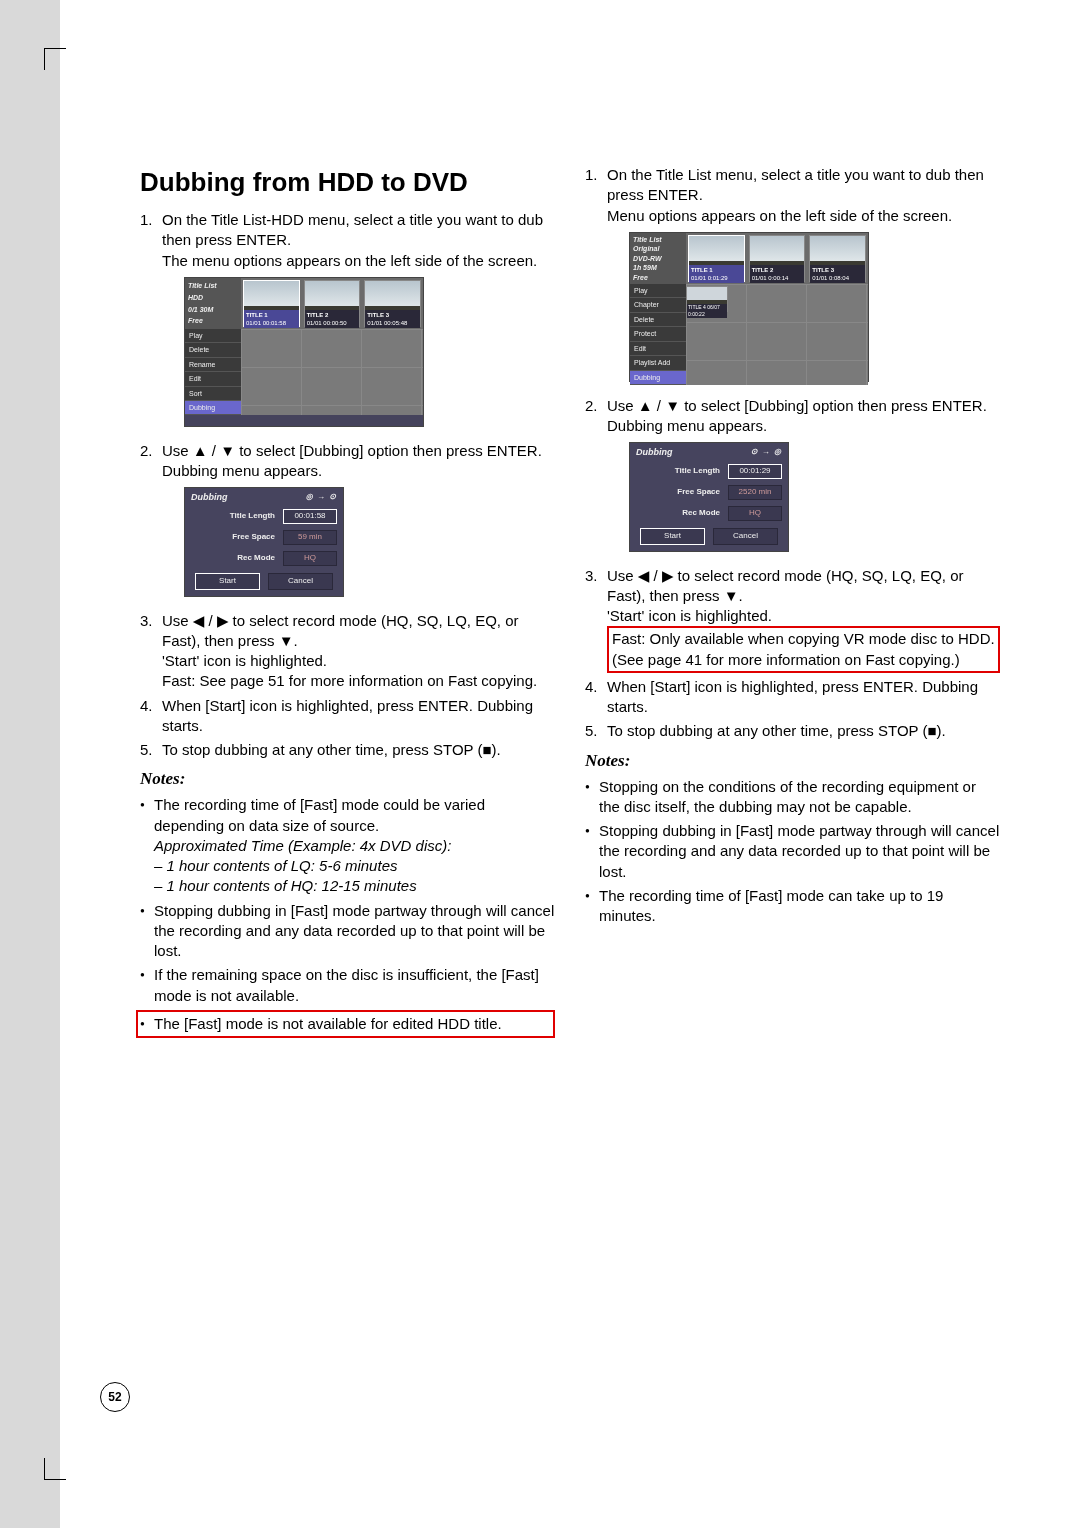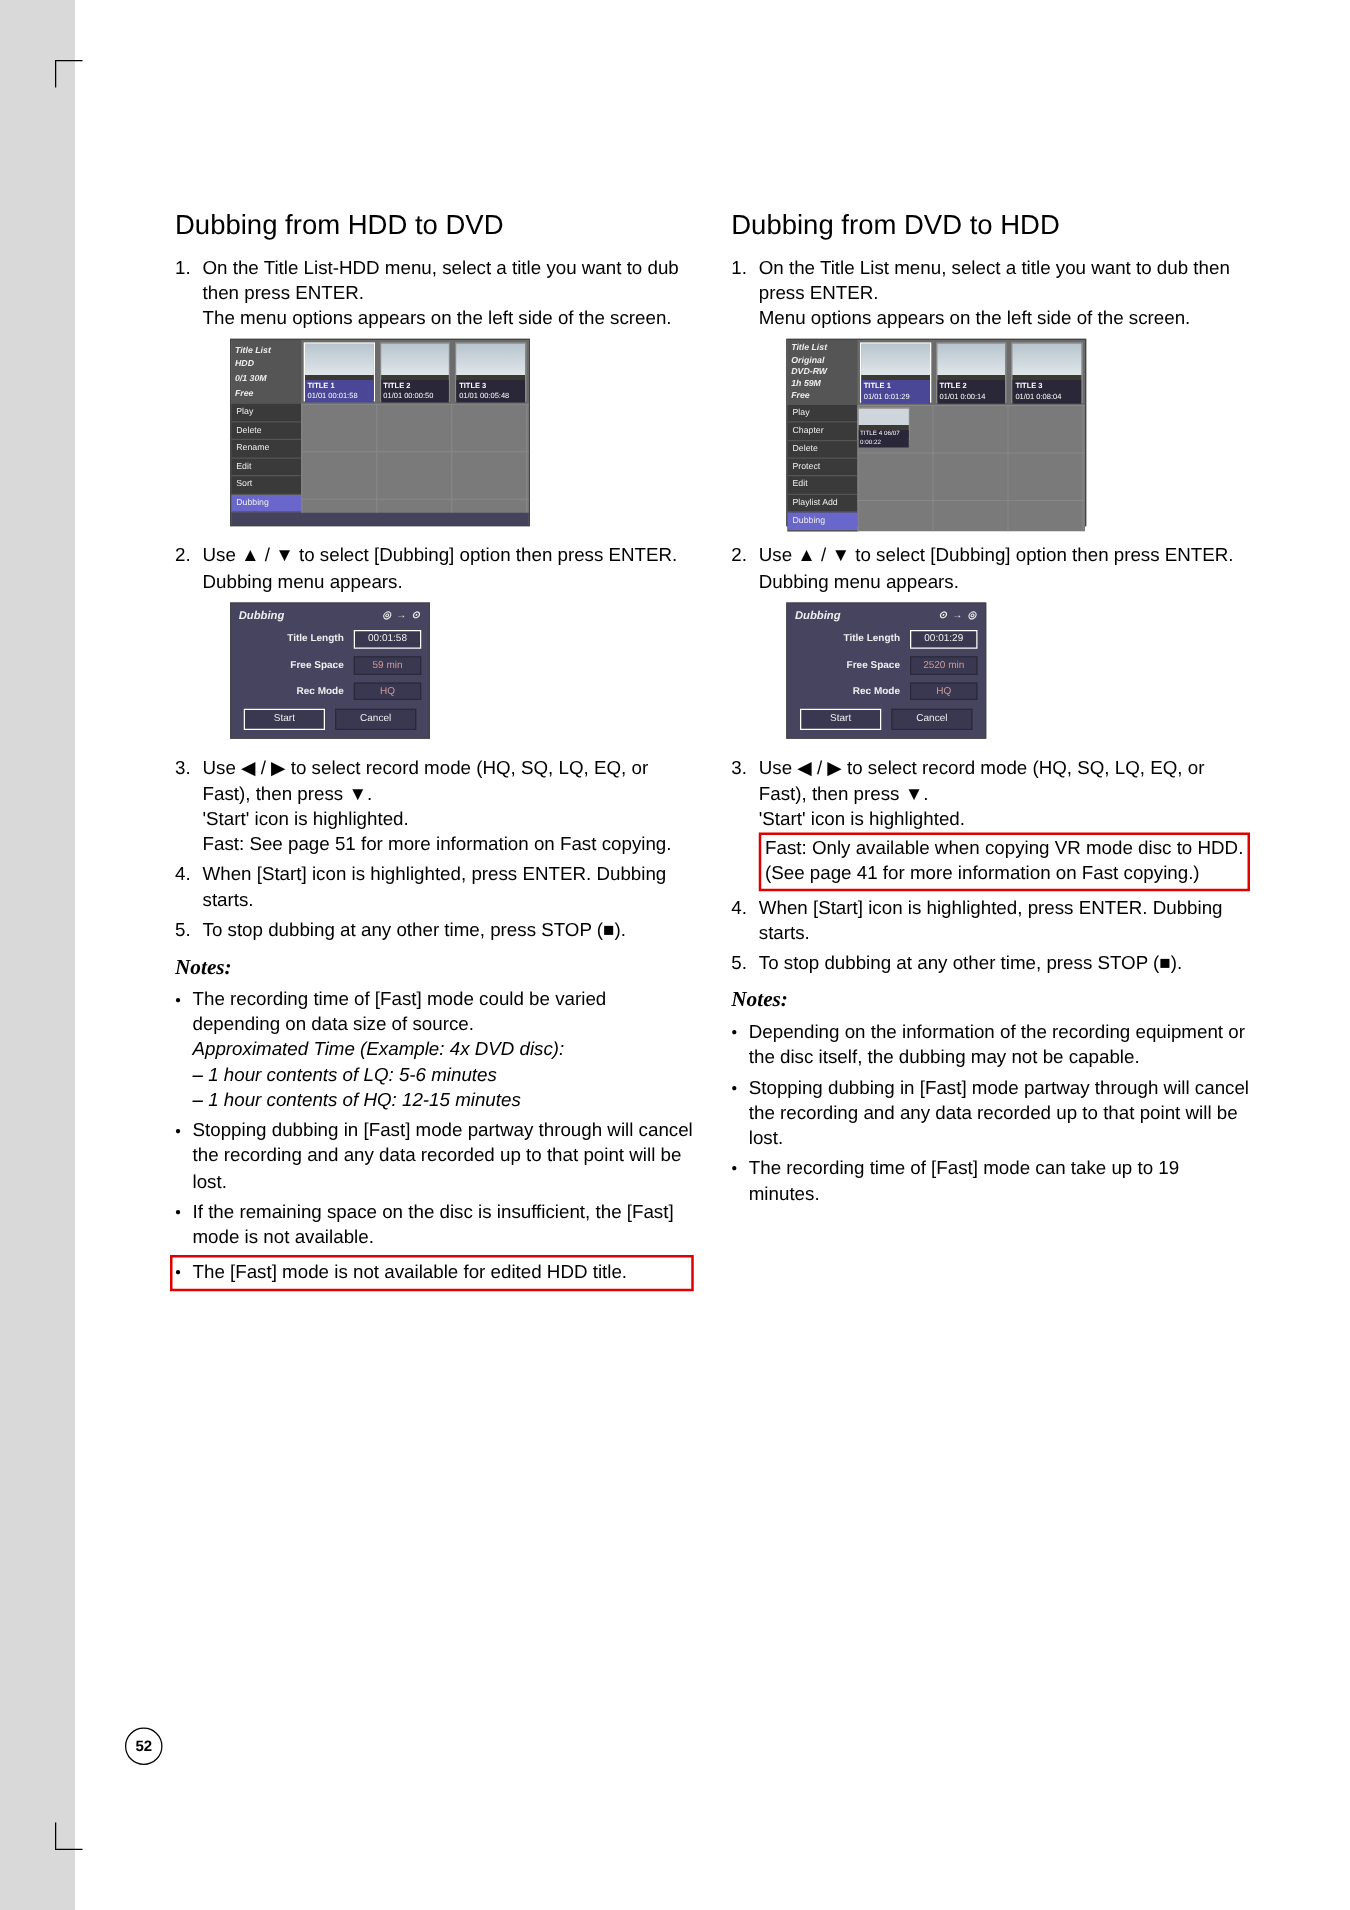--- a/index.html
+++ b/index.html
@@ -34,22 +34,22 @@
     border-bottom: 1px solid #000;
   }
   .content {
     position: absolute;
     left: 140px; right: 80px; top: 165px; bottom: 120px;
     display: flex;
     gap: 30px;
   }
   .col { flex: 1 1 0; }
   h2 {
-    font-size: 22px;
-    font-weight: normal;
+    font-size: 26px;
+    font-weight: bold;
     margin-bottom: 10px;
   }
   ol { list-style: none; padding: 0; }
   ol > li { display: flex; margin-bottom: 4px; }
   ol > li > .num { width: 22px; flex-shrink: 0; }
   ol > li > .body { flex: 1; }
   .screenshot {
     margin: 6px 0 10px 22px;
   }
   .fig {
@@ -284,21 +284,20 @@
       <li>
           <div>If the remaining space on the disc is insufficient, the [Fast] mode is not available.</div>
         </li>
       <li class="callout">
         <div>The [Fast] mode is not available for edited HDD title.</div>
       </li>
     </ul>
   </div>
 
   <div class="col">
-    <h2>Dubbing from DVD to HDD</h2>
 
     <ol>
       <li>
           <span class="num">1.</span>
         <div class="body">
           <span>On the Title List menu, select a title you want to dub then press ENTER.</span><br>
           <span>Menu options appears on the left side of the screen.</span>
           <div class="screenshot">
             <div class="fig titlelist">
               <div class="tl-top">
@@ -403,21 +402,21 @@
 
       <li>
           <span class="num">5.</span>
         <div class="body"><span>To stop dubbing at any other time, press STOP (■).</span></div>
       </li>
     </ol>
 
     <div class="notes-h">Notes:</div>
     <ul class="notes">
       <li>
-          <div>Depending on the information of the recording equipment or the disc itself, the dubbing may not be capable.</div>
+          <div>Stopping on the conditions of the recording equipment or the disc itself, the dubbing may not be capable.</div>
         </li>
       <li>
           <div>Stopping dubbing in [Fast] mode partway through will cancel the recording and any data recorded up to that point will be lost.</div>
         </li>
       <li>
           <div>The recording time of [Fast] mode can take up to 19 minutes.</div>
         </li>
     </ul>
   </div>
 

